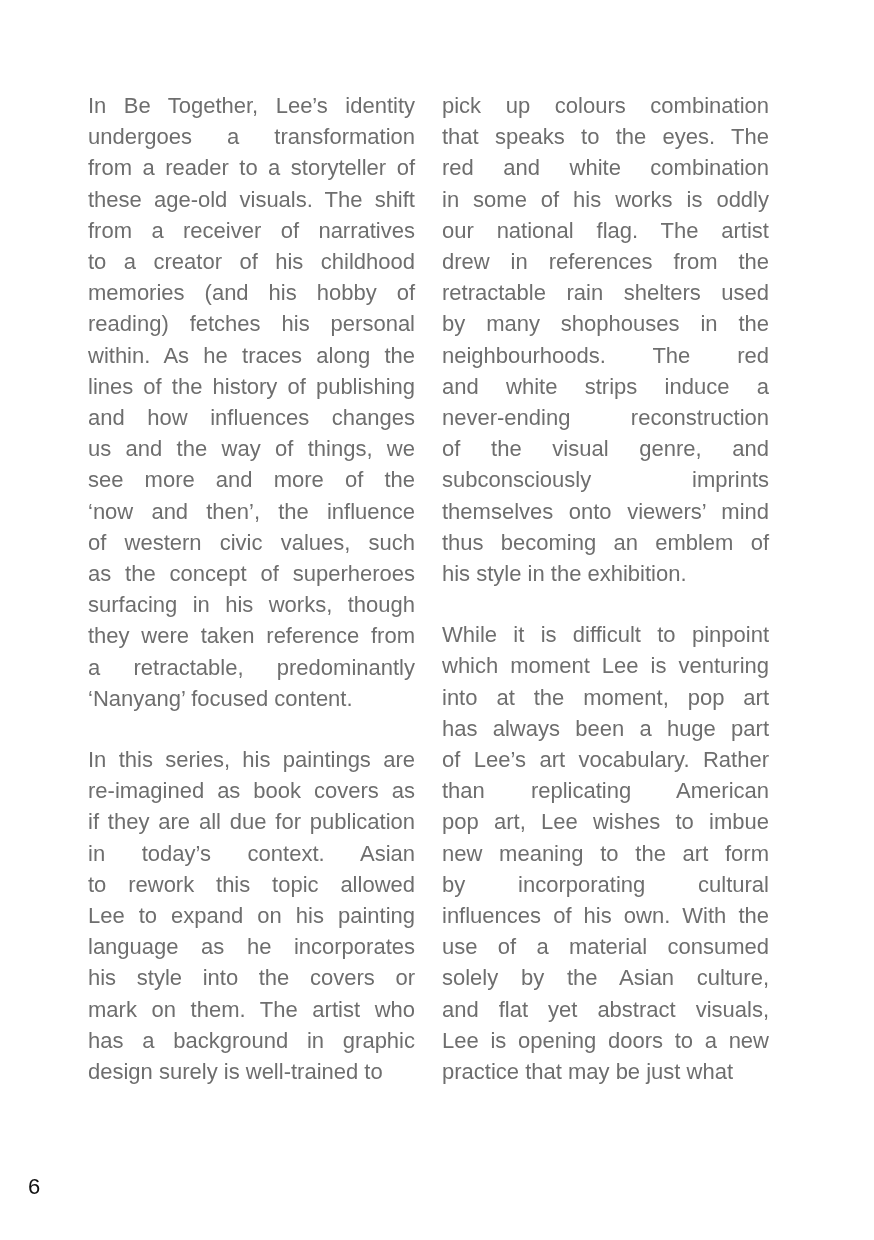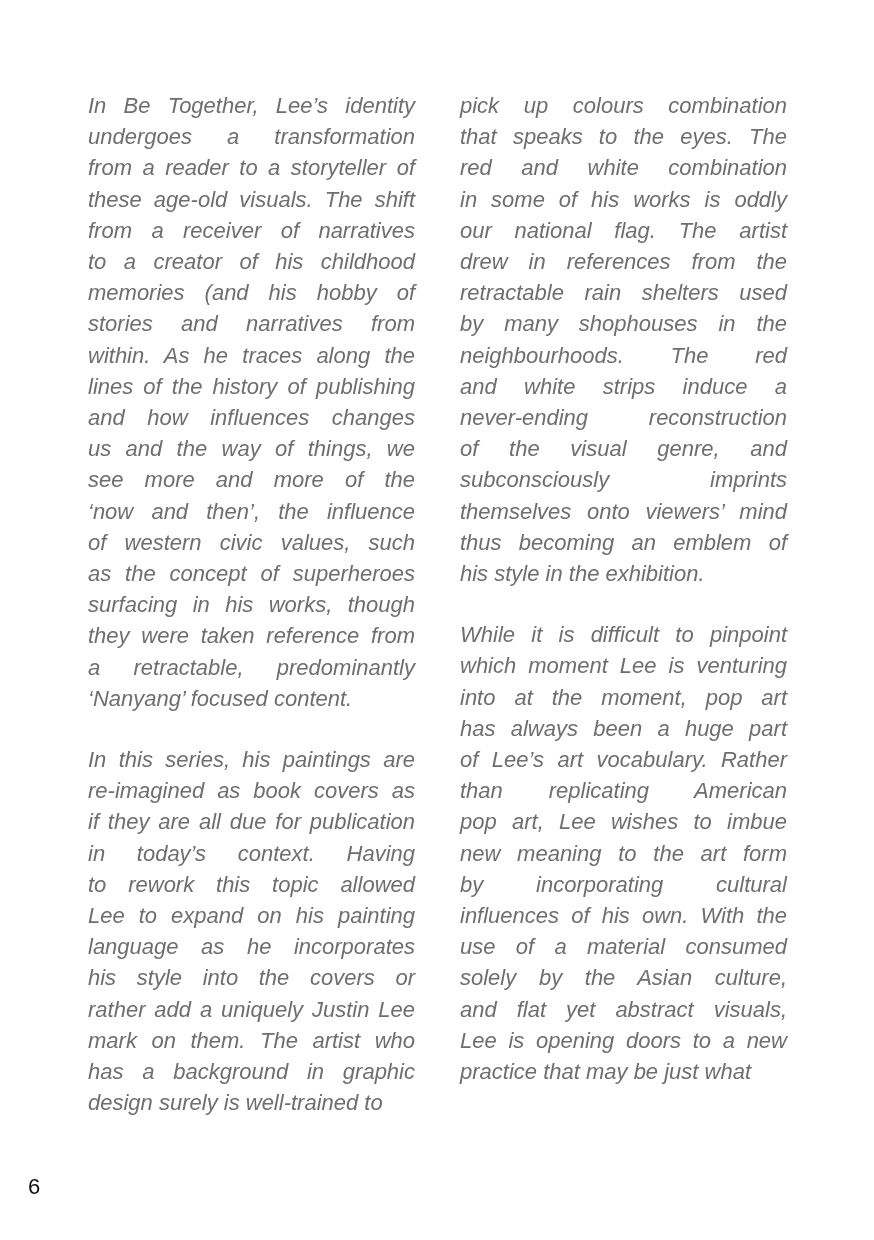--- a/index.html
+++ b/index.html
@@ -19,22 +19,21 @@
     width: 874px;
     height: 1240px;
     background: var(--bg, #ffffff);
     overflow: hidden;
   }
   .columns {
     position: absolute;
     left: 88px;
     top: 90px;
     display: flex;
-    gap: 45px;
-    font-style: italic;
+    gap: 27px;
   }
   .column {
     width: 327px;
   }
   .paragraph {
     margin: 0 0 30px 0;
   }
   .paragraph:last-child {
     margin-bottom: 16px;
   }
@@ -65,44 +64,43 @@
   <div class="columns">
     <div class="column">
         <div class="paragraph">
           <div class="line">In Be Together, Lee’s identity</div>
           <div class="line">undergoes a transformation</div>
           <div class="line">from a reader to a storyteller of</div>
           <div class="line">these age-old visuals. The shift</div>
           <div class="line">from a receiver of narratives</div>
           <div class="line">to a creator of his childhood</div>
           <div class="line">memories (and his hobby of</div>
-          <div class="line">stories and narratives from</div>
+          <div class="line">reading) fetches his personal</div>
           <div class="line">within. As he traces along the</div>
           <div class="line">lines of the history of publishing</div>
           <div class="line">and how influences changes</div>
           <div class="line">us and the way of things, we</div>
           <div class="line">see more and more of the</div>
           <div class="line">‘now and then’, the influence</div>
           <div class="line">of western civic values, such</div>
           <div class="line">as the concept of superheroes</div>
           <div class="line">surfacing in his works, though</div>
           <div class="line">they were taken reference from</div>
           <div class="line">a retractable, predominantly</div>
           <div class="line last">‘Nanyang’ focused content.</div>
         </div>
         <div class="paragraph">
           <div class="line">In this series, his paintings are</div>
           <div class="line">re-imagined as book covers as</div>
           <div class="line">if they are all due for publication</div>
-          <div class="line">in today’s context. Having</div>
+          <div class="line">in today’s context. Asian</div>
           <div class="line">to rework this topic allowed</div>
           <div class="line">Lee to expand on his painting</div>
           <div class="line">language as he incorporates</div>
           <div class="line">his style into the covers or</div>
-          <div class="line">rather add a uniquely Justin Lee</div>
           <div class="line">mark on them. The artist who</div>
           <div class="line">has a background in graphic</div>
           <div class="line last">design surely is well-trained to</div>
         </div>
       </div>
     <div class="column">
         <div class="paragraph">
           <div class="line">pick up colours combination</div>
           <div class="line">that speaks to the eyes. The</div>
           <div class="line">red and white combination</div>

